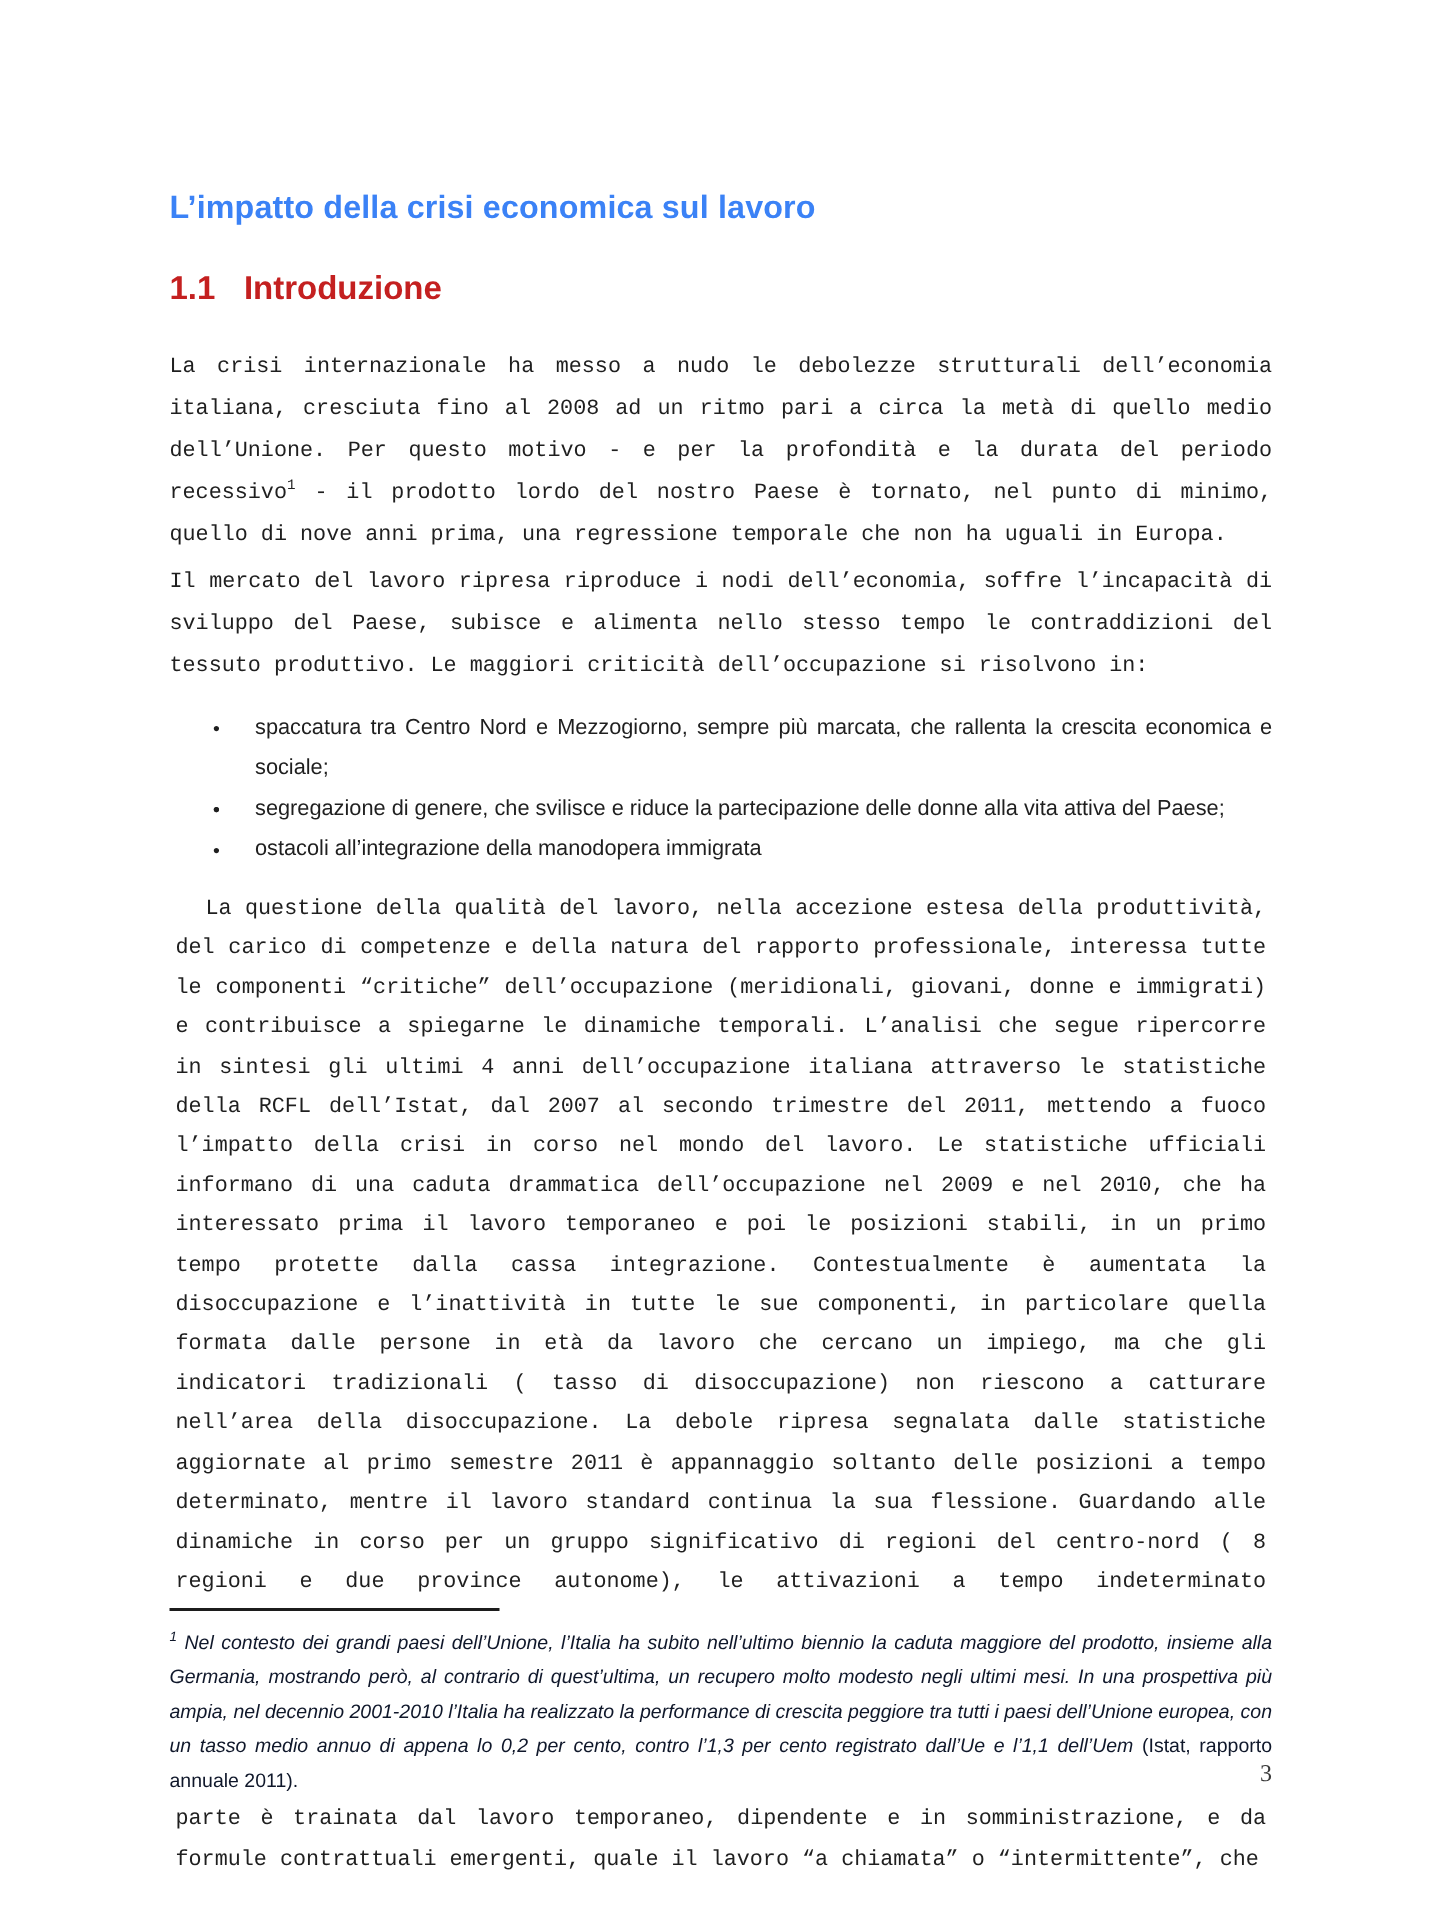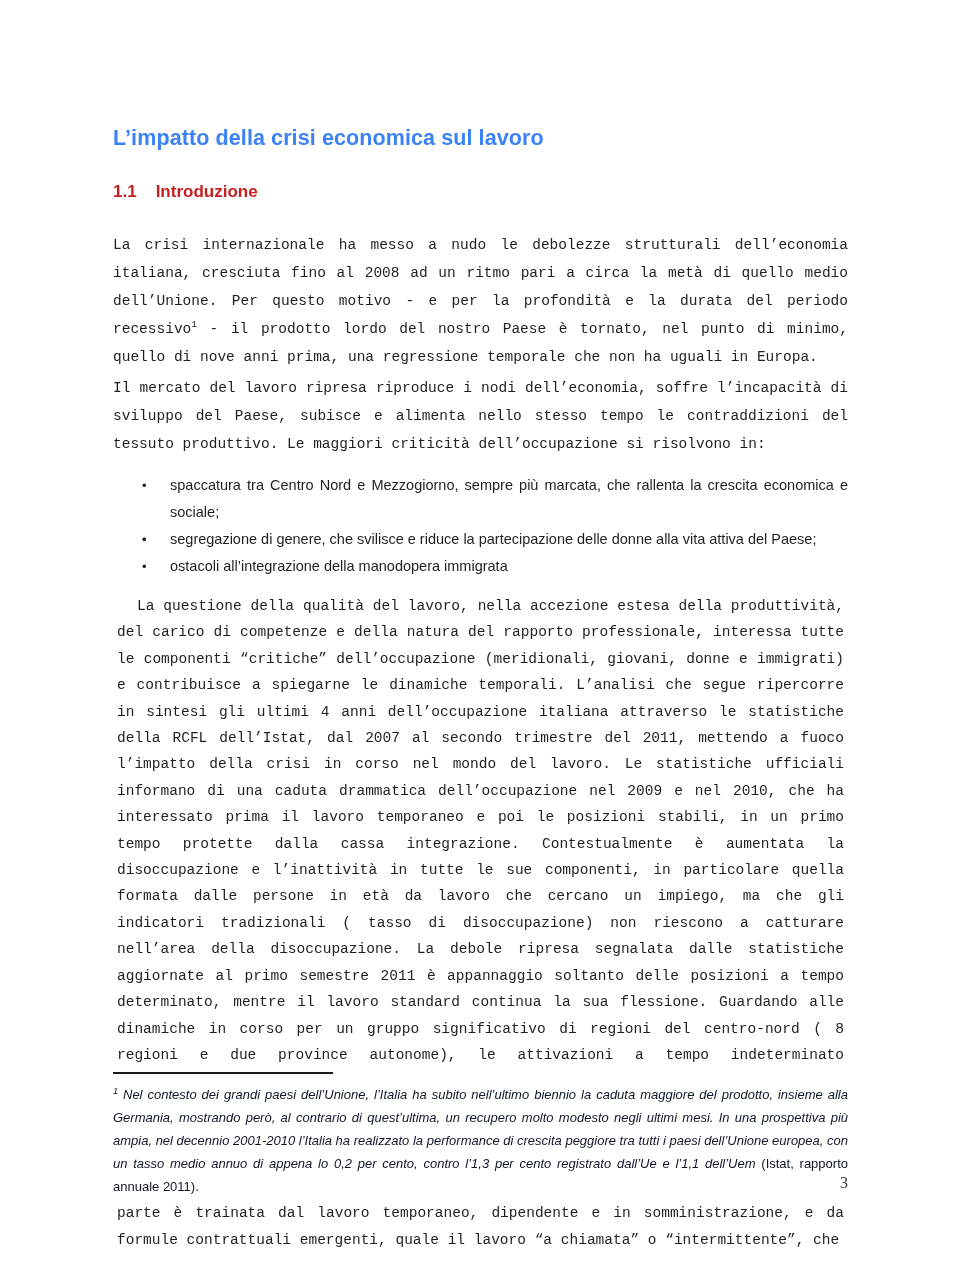--- a/index.html
+++ b/index.html
@@ -20,21 +20,21 @@
   }
   .doc-title {
     font-size: 21.5px;
     font-weight: bold;
     color: #3b82f6;
     margin: 0 0 31px 0;
     line-height: 25px;
     letter-spacing: 0.1px;
   }
   .section-heading {
-    font-size: 17px;
+    font-size: 22px;
     font-weight: bold;
     color: #C42020;
     margin: 0 0 29px 0;
     line-height: 20px;
     display: flex;
   }
   .section-number { margin-right: 19px; }
   .para {
     font-size: 14.5px;
     line-height: 28px;

